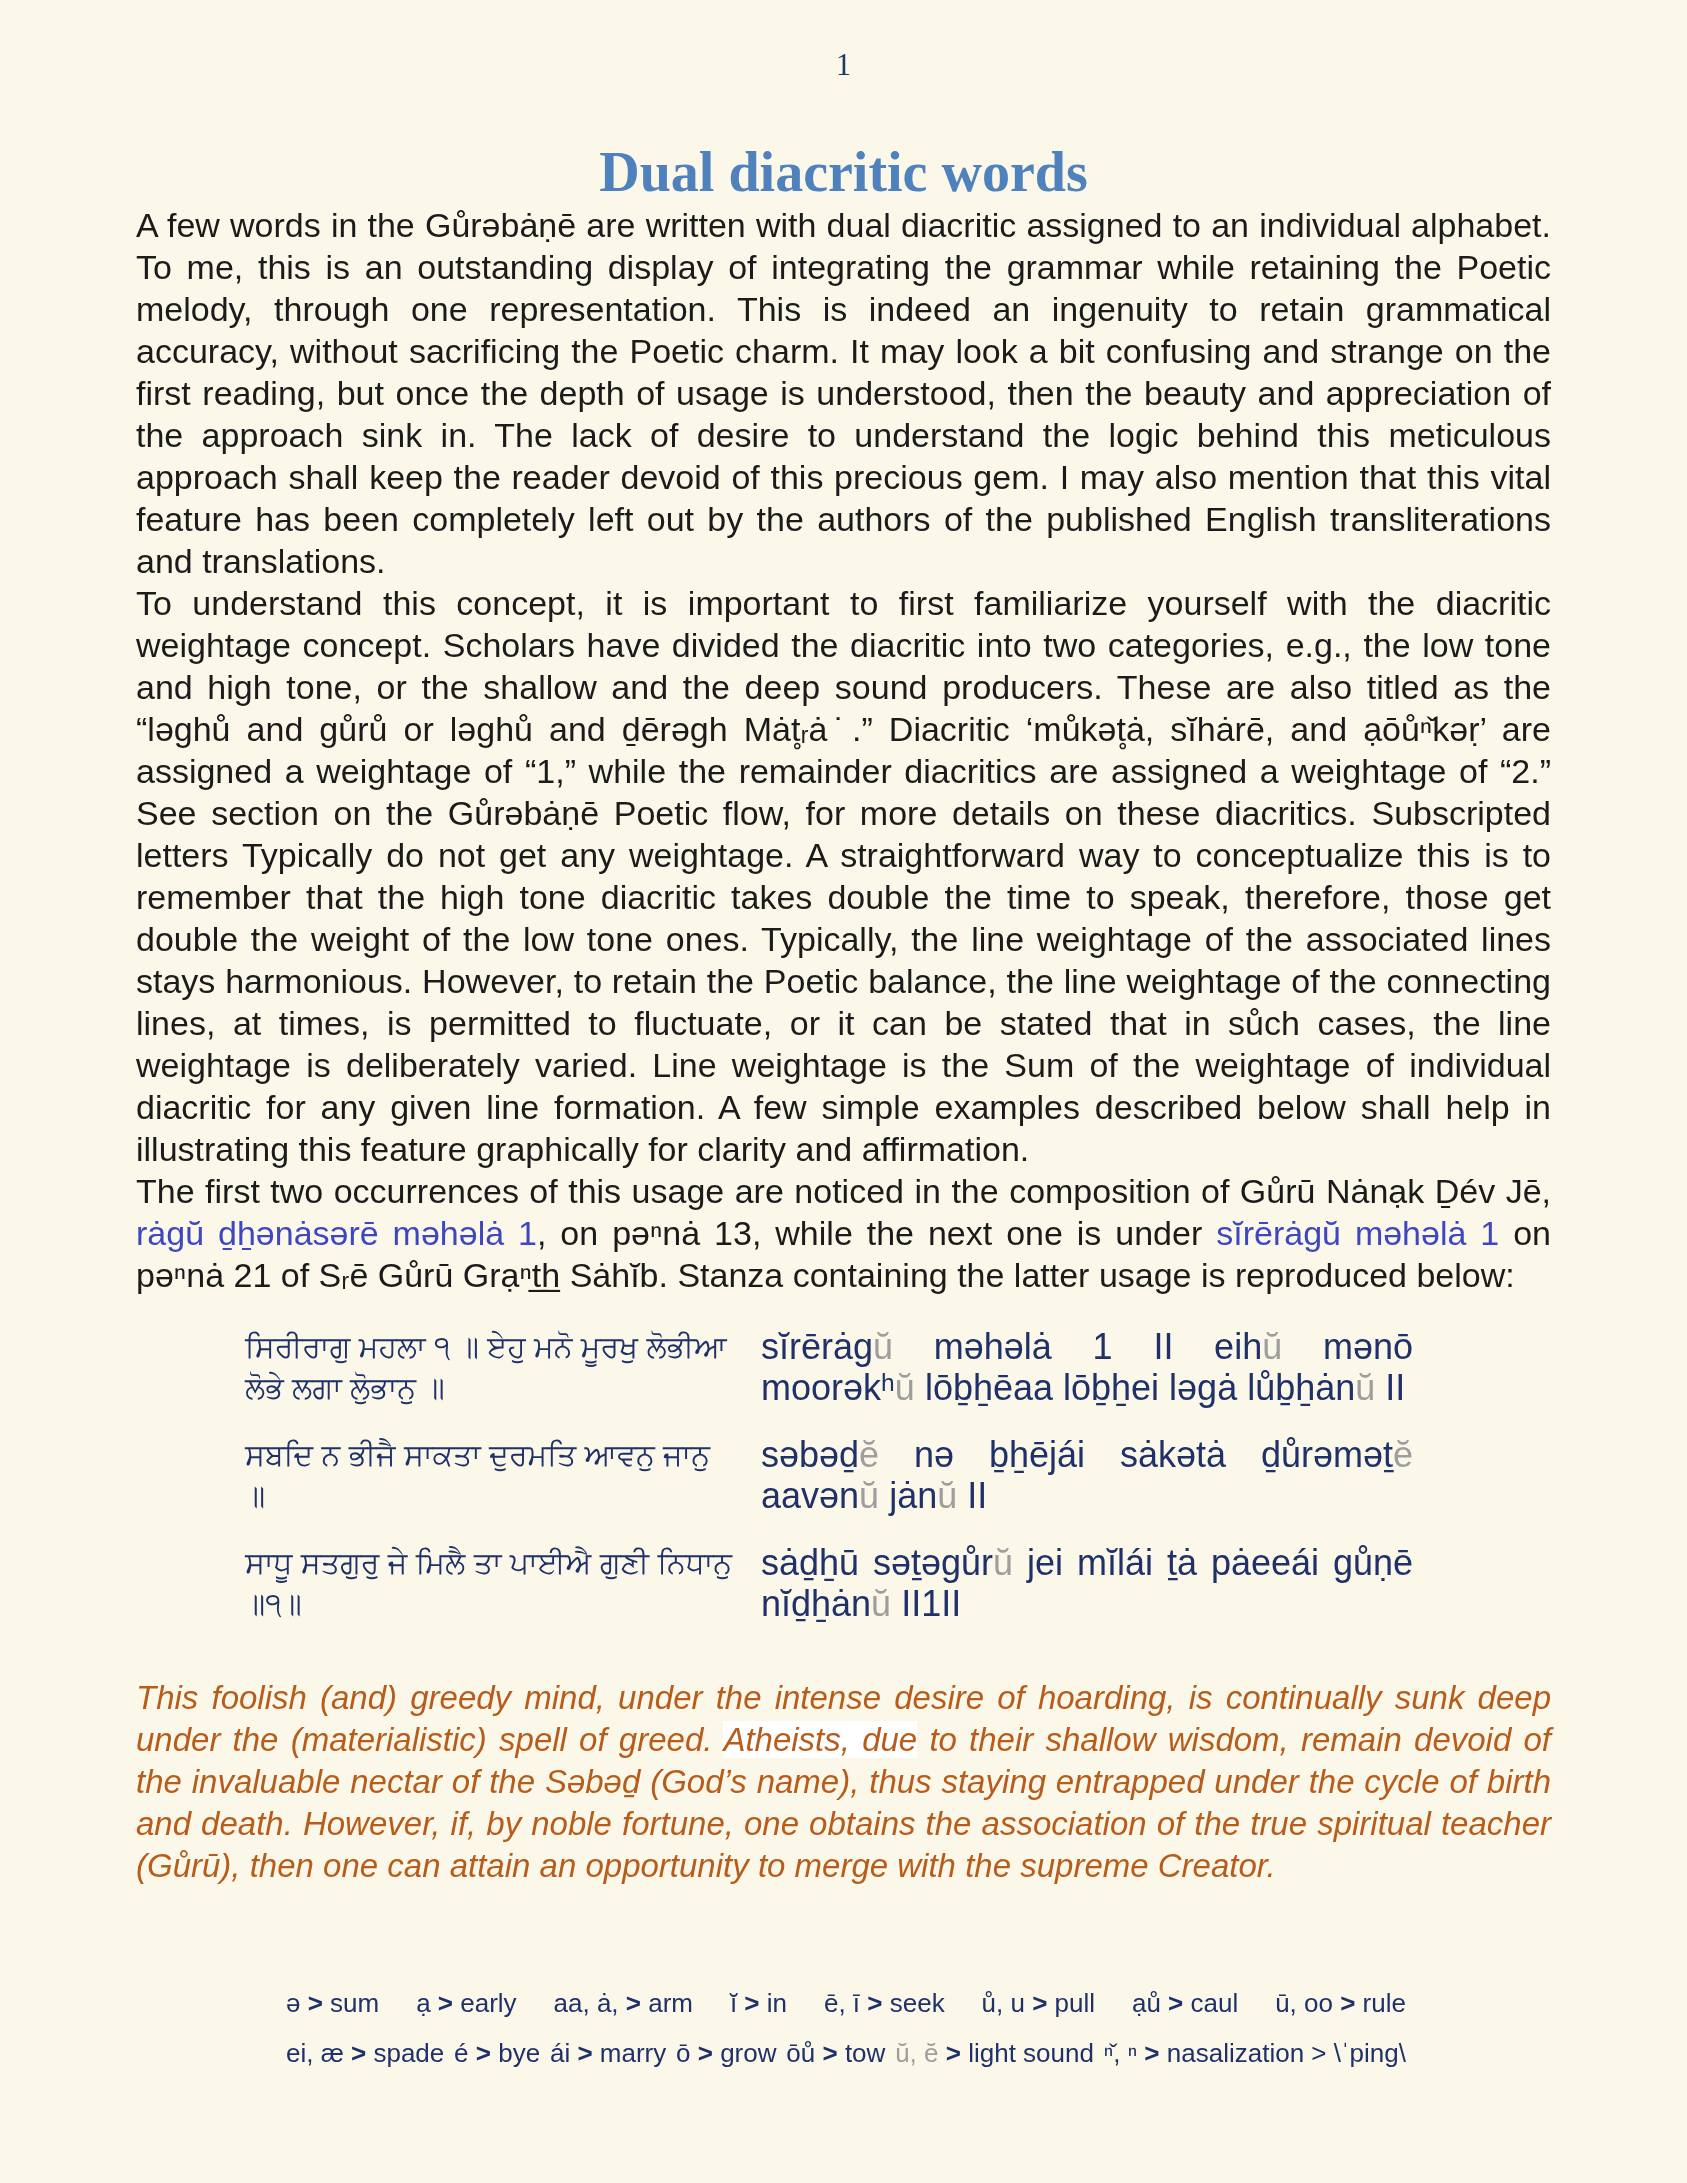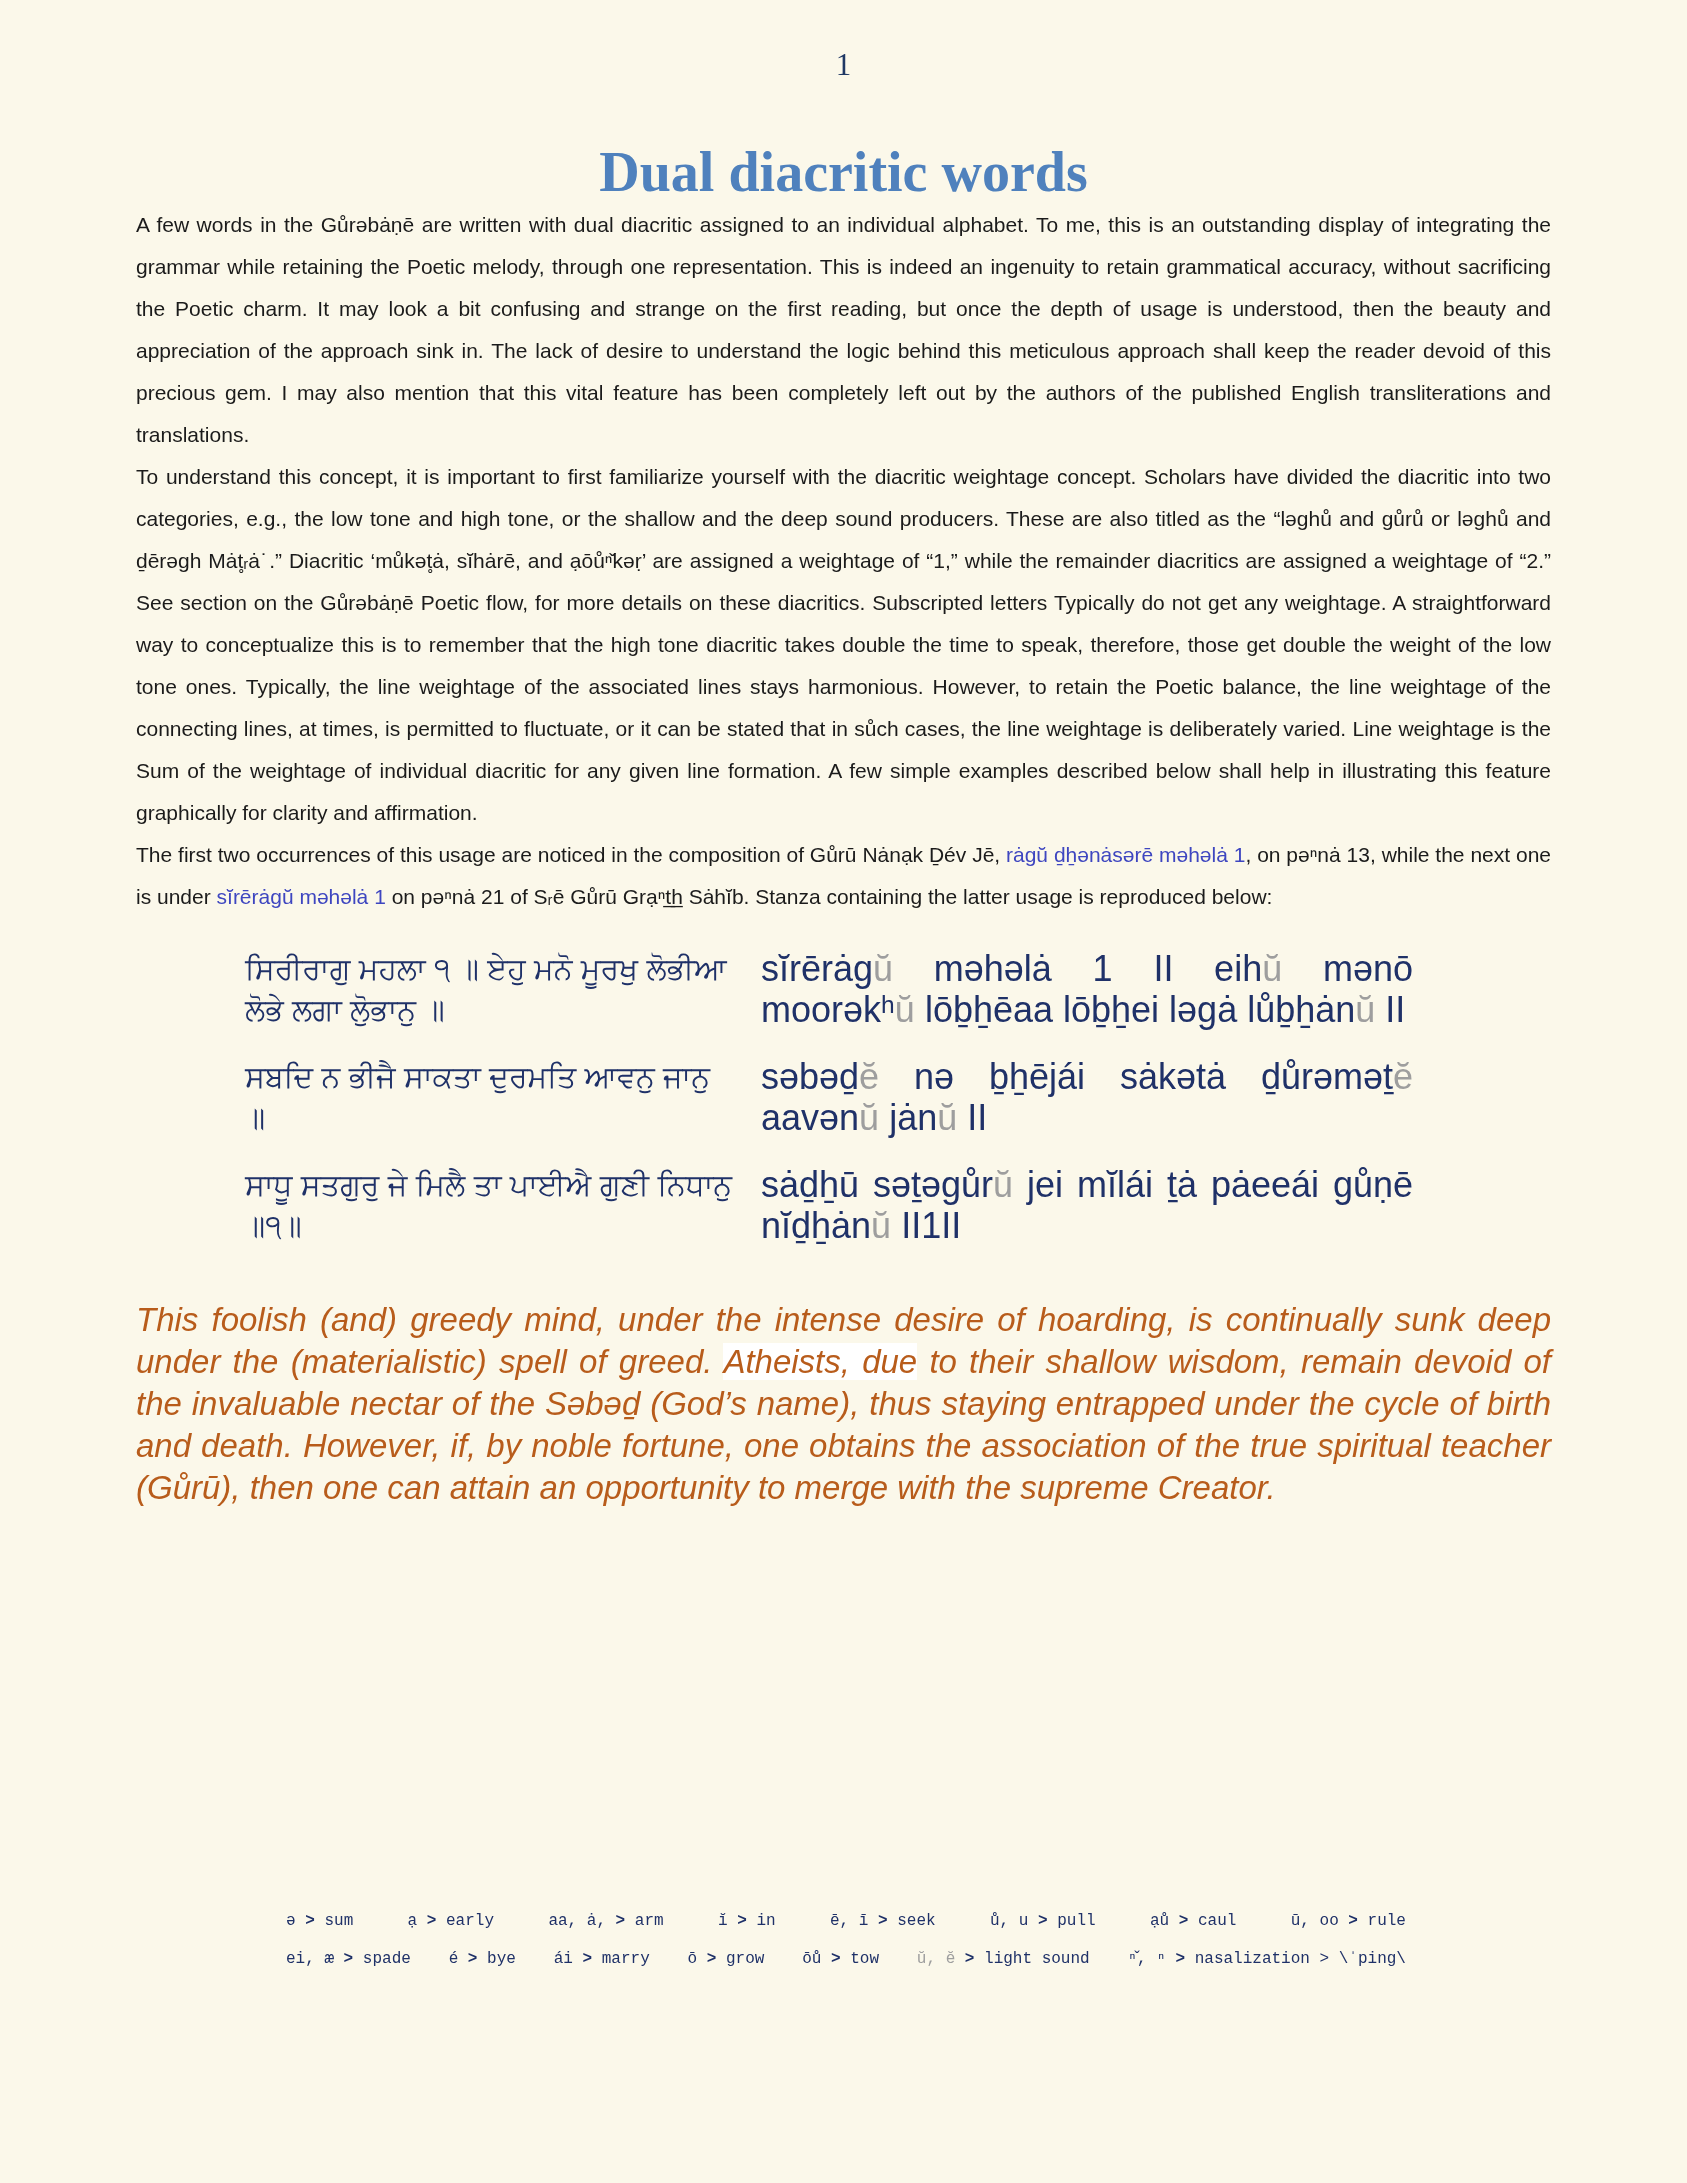--- a/index.html
+++ b/index.html
@@ -20,21 +20,21 @@
   }
   .doc-title{
     text-align:center;
     font-family:"Liberation Serif",serif;
     font-weight:700;
     font-size:56px;line-height:1.15;
     color:var(--title,#4F81BD);
     margin:58px 0 0 0;
   }
   p.body-para{
-    font-size:21px;line-height:42px;
+    font-size:34px;line-height:42px;
     text-align:justify;
     margin:0;
   }
   .p1{margin-top:65px;}
   .p2{margin-top:46px;}
   .p3{margin-top:14.6px;}
   .seg-link{color:var(--link,#3E46C0);}
   .seg-muted{color:var(--muted,#9E9E9E);}
   .seg-hl{background:var(--hl,#FFFFFF);}
   .stanza{
@@ -48,23 +48,23 @@
   .gurmukhi{font-size:30px;line-height:41px;}
   .translit{font-size:36px;line-height:41px;text-align:justify;}
   .translation{
     margin-top:53px;
     font-style:italic;
     font-size:33px;line-height:42px;
     text-align:justify;
     color:var(--brown,#B85C1B);
   }
   .legend{
-    position:absolute;left:286px;right:281px;top:1912px;
+    position:absolute;left:286px;right:281px;top:1988px;
     color:var(--navy,#1F3168);
-    font-size:16px;line-height:1.2;font-family:Liberation Mono, monospace;
+    font-size:26px;line-height:1.2;
   }
   .legend-row{display:flex;justify-content:space-between;align-items:baseline;margin-bottom:18.5px;}
   .legend-item{white-space:nowrap;}
   .legend-item .sep{font-weight:700;}
   .legend-key.muted{color:var(--muted,#9E9E9E);}
 </style>
 </head>
 <body>
 
 <div class="page" style="--bg: #FBF8EA; --ink: #1B1B1B; --title: #4F81BD; --navy2: #1F3864; --navy: #1F3168; --link: #3E46C0; --muted: #9E9E9E; --brown: #B85C1B; --hl: #FFFFFF;">

